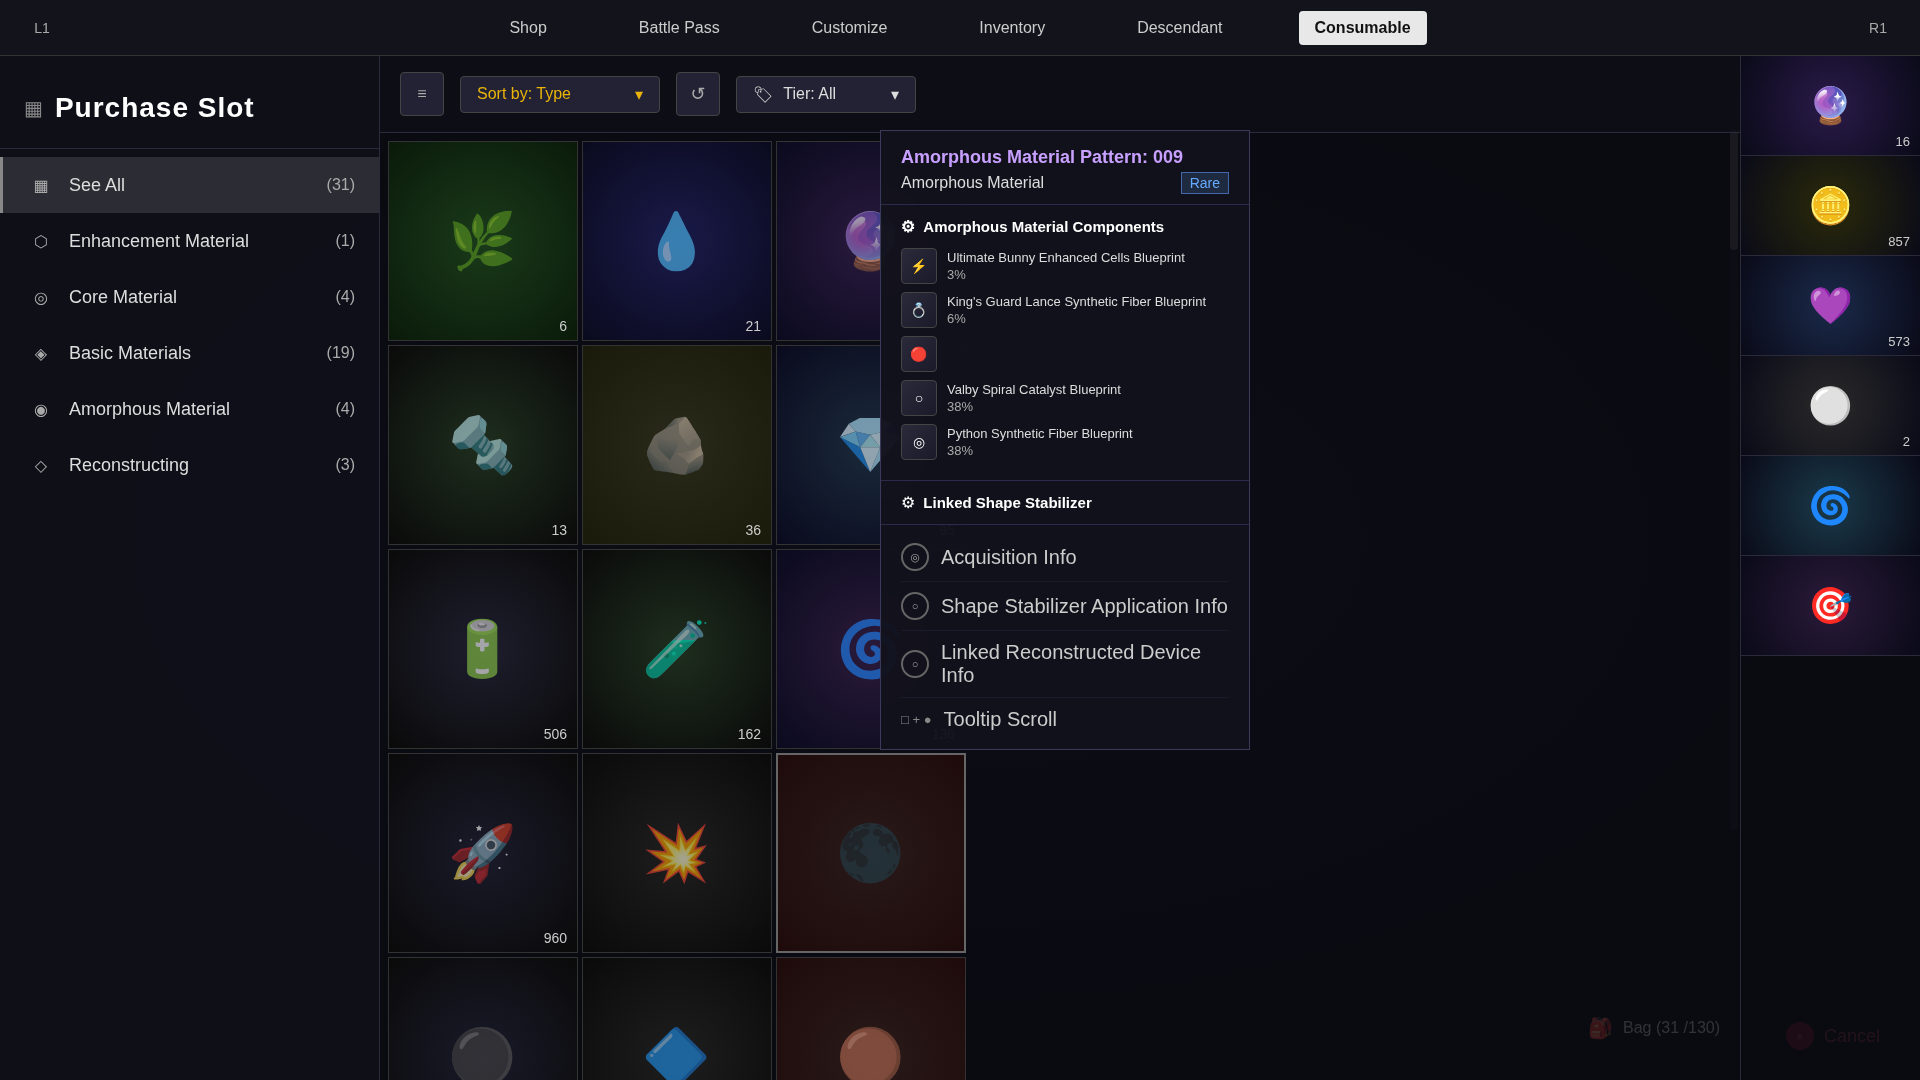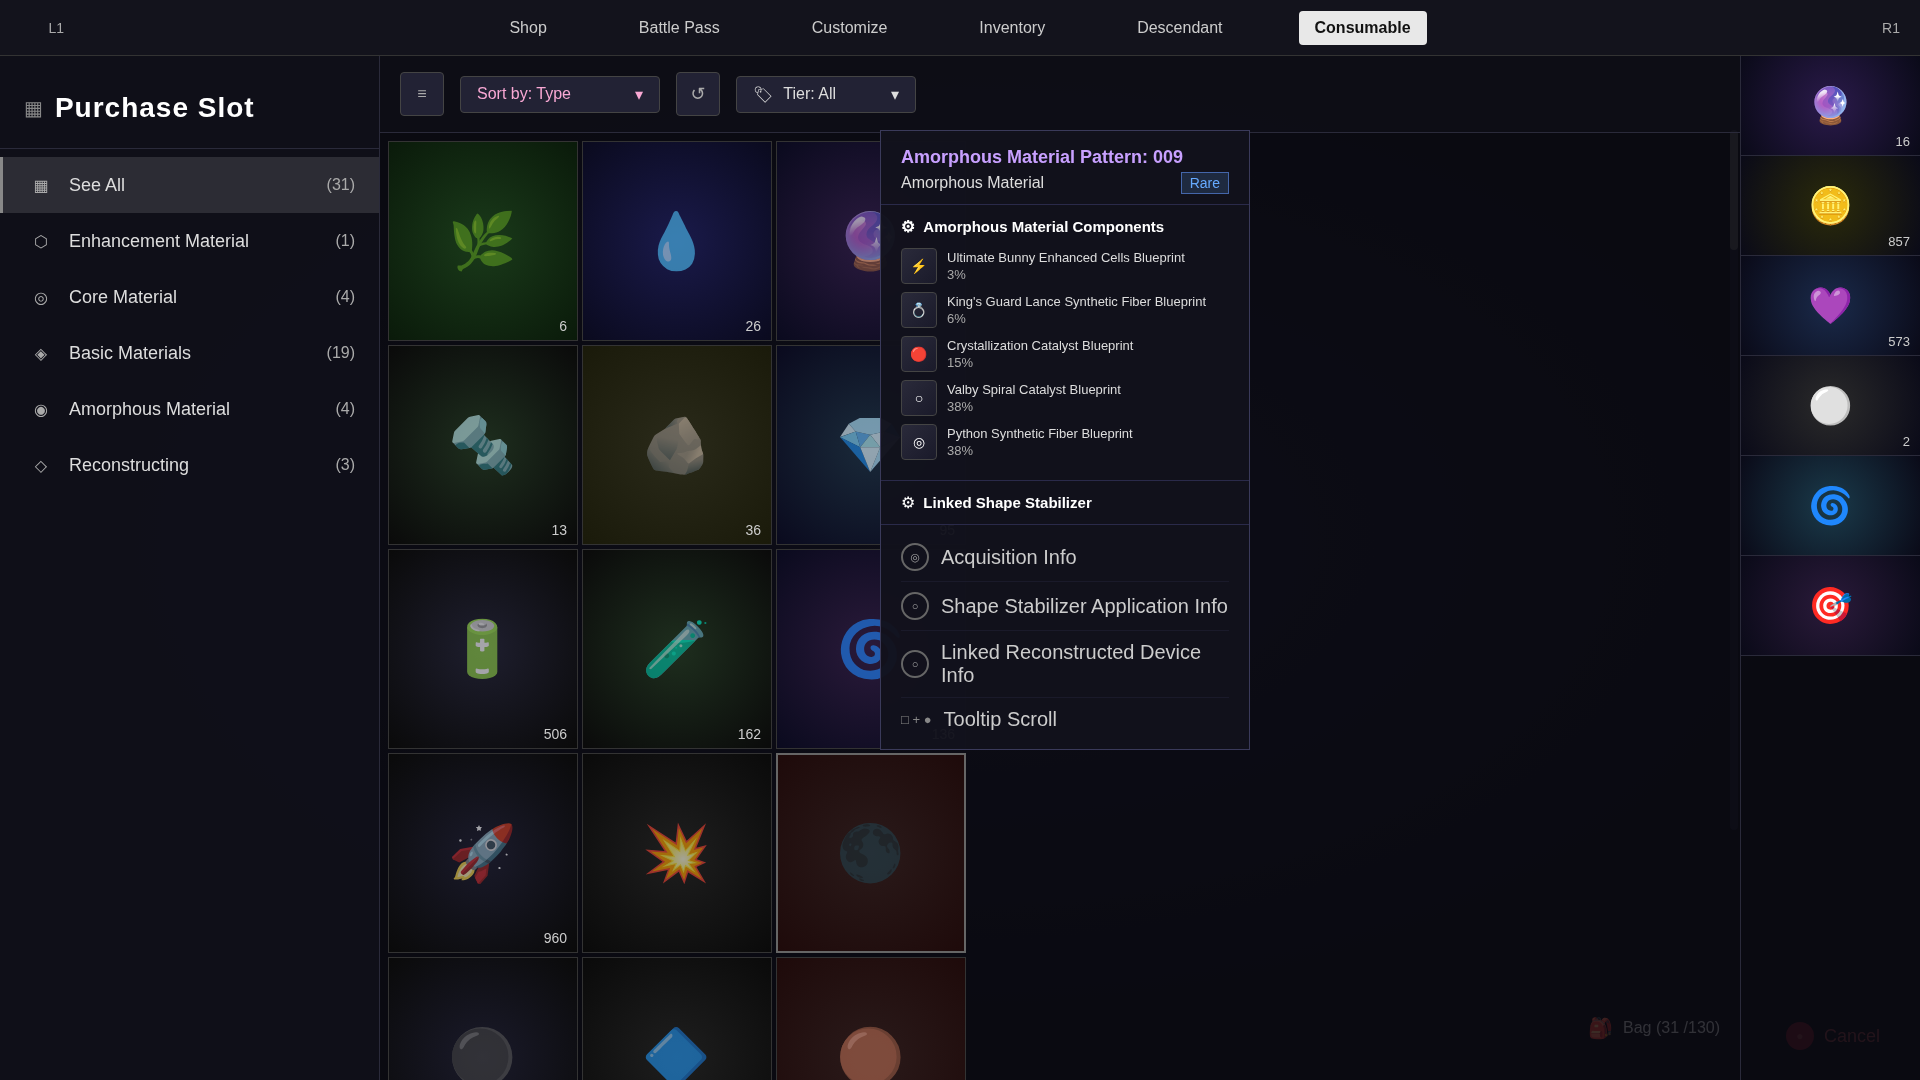--- a/index.html
+++ b/index.html
@@ -31,21 +31,21 @@
       align-items: center;
       height: 56px;
       background: rgba(20,20,30,0.95);
       border-bottom: 1px solid #333;
       padding: 0 20px;
     }
 
     .nav-btn {
       display: flex;
       align-items: center;
-      justify-content: flex-end;
+      justify-content: center;
       width: 44px;
       height: 44px;
       color: #aaa;
       font-size: 14px;
     }
 
     .nav-items {
       display: flex;
       align-items: center;
       flex: 1;
@@ -175,21 +175,21 @@
     }
 
     .sort-dropdown {
       display: flex;
       align-items: center;
       gap: 10px;
       background: rgba(40,40,60,0.8);
       border: 1px solid #444;
       border-radius: 4px;
       padding: 8px 16px;
-      color: #f9a8d4;
+      color: #eab308;
       font-size: 16px;
       cursor: pointer;
       min-width: 200px;
     }
 
     .refresh-btn {
       display: flex;
       align-items: center;
       justify-content: center;
       width: 44px;
@@ -594,21 +594,21 @@
     <div class="grid-item gi-row1-col1">
     <div class="item-icon-placeholder">
       <span style="font-size:55px;">🌿</span>
     </div>
     <span class="item-count">6</span>
   </div>
         <div class="grid-item gi-row1-col2">
     <div class="item-icon-placeholder">
       <span style="font-size:55px;">💧</span>
     </div>
-    <span class="item-count">26</span>
+    <span class="item-count">21</span>
   </div>
         <div class="grid-item gi-row1-col3">
     <div class="item-icon-placeholder">
       <span style="font-size:55px;">🔮</span>
     </div>
 
   </div>
         <div class="grid-item gi-row2-col1">
     <div class="item-icon-placeholder">
       <span style="font-size:55px;">🔩</span>
@@ -742,24 +742,20 @@
   </div>
         <div class="component-row">
     <div class="component-icon">💍</div>
     <div class="component-info">
       <div class="component-name">King's Guard Lance Synthetic Fiber Blueprint</div>
       <div class="component-pct">6%</div>
     </div>
   </div>
         <div class="component-row">
     <div class="component-icon">🔴</div>
-    <div class="component-info">
-      <div class="component-name">Crystallization Catalyst Blueprint</div>
-      <div class="component-pct">15%</div>
-    </div>
   </div>
         <div class="component-row">
     <div class="component-icon">○</div>
     <div class="component-info">
       <div class="component-name">Valby Spiral Catalyst Blueprint</div>
       <div class="component-pct">38%</div>
     </div>
   </div>
         <div class="component-row">
     <div class="component-icon">◎</div>

